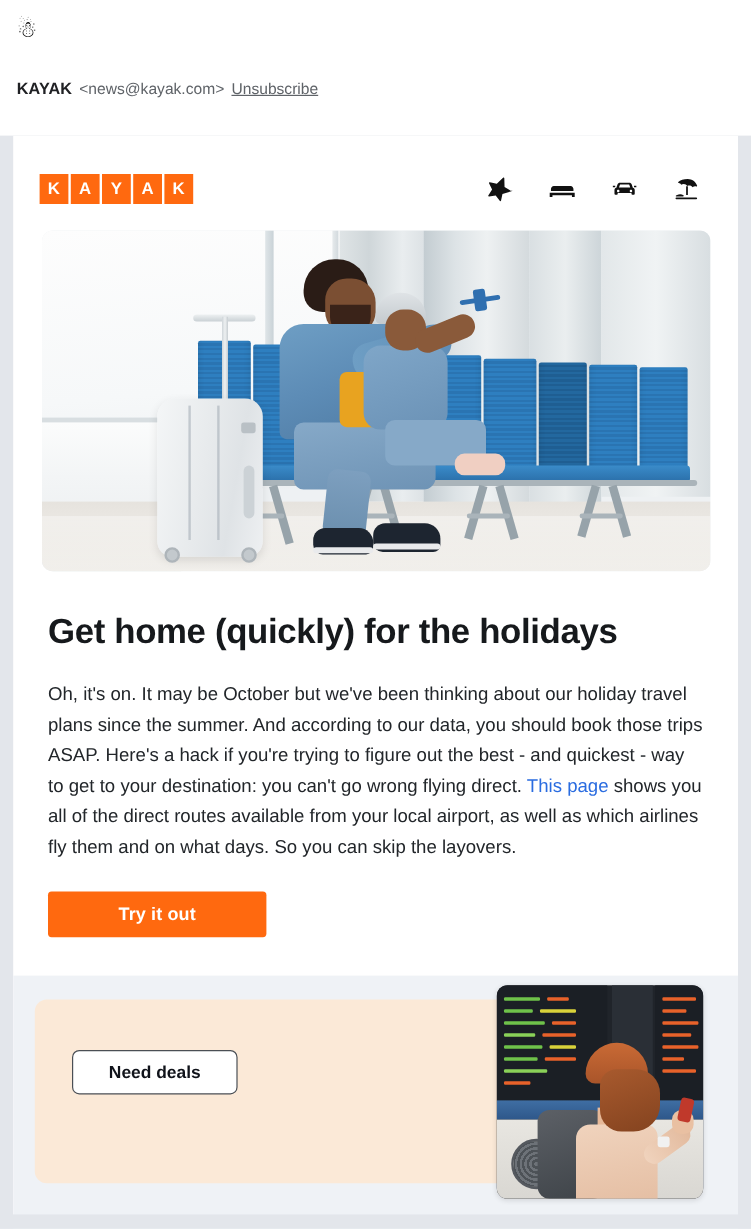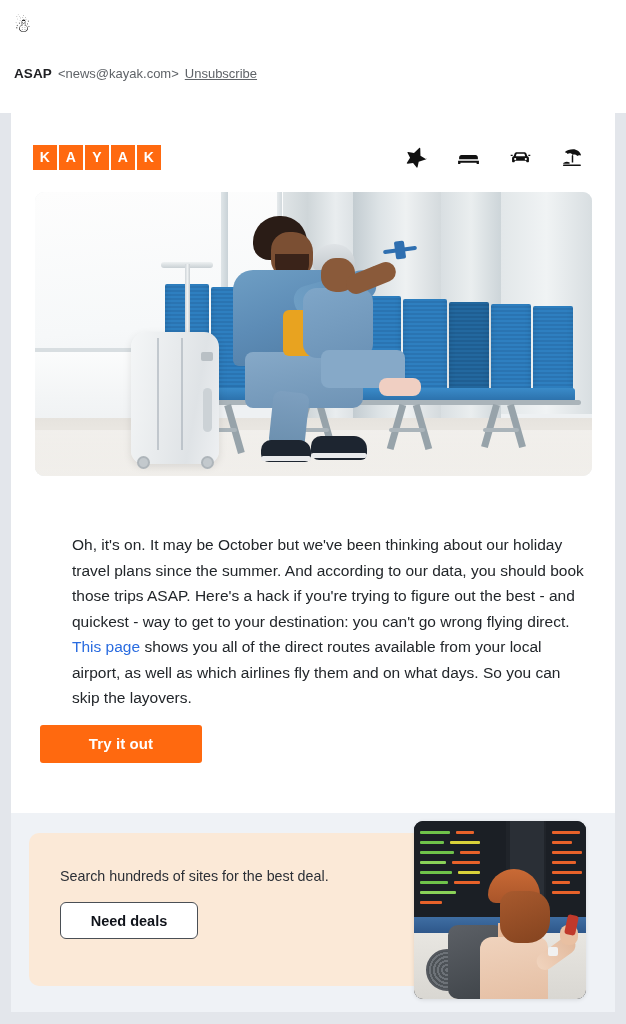--- a/index.html
+++ b/index.html
@@ -317,33 +317,32 @@
     font-weight: 700;
     color: #16191c;
     letter-spacing: -0.3px;
   }
   .body-copy {
     margin-top: 22px;
     font-size: 15.5px;
     line-height: 25.5px;
     color: #22262a;
     max-width: 552px;
-    margin-left: 32px;
   }
   .body-copy a {
     color: #2a6ce0;
     text-decoration: none;
     cursor: pointer;
   }
   .cta {
     display: inline-flex;
     align-items: center;
     justify-content: center;
-    margin-top: 14px;
-    width: 162px;
+    margin-top: 24px;
+    width: 182px;
     height: 38px;
     background: #ff690f;
     color: #ffffff;
     font-size: 15px;
     font-weight: 700;
     border: none;
     border-radius: 3px;
     cursor: pointer;
     letter-spacing: 0.1px;
     font-family: "Liberation Sans", sans-serif;
@@ -473,21 +472,21 @@
 </style>
 </head>
 <body>
 
 <div class="mail-head">
   <div class="subject-row">
     <div class="snowman">☃</div>
   </div>
 
   <div class="sender-row">
-    <span class="sender-name">ASAP</span>
+    <span class="sender-name">KAYAK</span>
     <span class="sender-email">&lt;news@kayak.com&gt;</span>
     <span class="unsubscribe">Unsubscribe</span>
   </div>
 
 </div>
 
 <div class="mail-viewport">
   <div class="email-card">
 
     <div class="brand-bar">
@@ -593,30 +592,30 @@
           <div class="case-ridge" style="left:50px;"></div>
         </div>
         <div class="case-lock"></div>
         <div class="case-side-handle"></div>
         <div class="case-wheel" style="left:102px; top:264px;"></div>
         <div class="case-wheel" style="left:166px; top:264px;"></div>
       </div>
     </div>
 
     <div class="article">
+      <h1 class="headline">Get home (quickly) for the holidays</h1>
 
       <p class="body-copy"><span>Oh, it's on. It may be October but we've been thinking about our holiday travel plans since the summer. And according to our data, you should book those trips ASAP. Here's a hack if you're trying to figure out the best - and quickest - way to get to your destination: you can't go wrong flying direct. </span><a href="#">This page</a><span> shows you all of the direct routes available from your local airport, as well as which airlines fly them and on what days. So you can skip the layovers.</span></p>
 
       <button class="cta">Try it out</button>
     </div>
 
     <div class="promo-band">
       <div class="promo-card">
         <div class="promo-text">
-          <div class="promo-sub">Search hundreds of sites for the best deal.</div>
           <button class="promo-btn">Need deals</button>
         </div>
 
         <div class="promo-photo">
           <div class="board" style="left:0; top:0; width:92px; height:96px;"></div>
           <div class="board" style="left:96px; top:0; width:34px; height:90px; background:#2a2f36;"></div>
           <div class="board" style="left:132px; top:0; width:40px; height:96px;"></div>
           <div class="board-row" style="left:6px; top:10px; width:30px; background:#6fc24a;"></div>
           <div class="board-row" style="left:42px; top:10px; width:18px; background:#e8622a;"></div>
           <div class="board-row" style="left:6px; top:20px; width:24px; background:#6fc24a;"></div>

